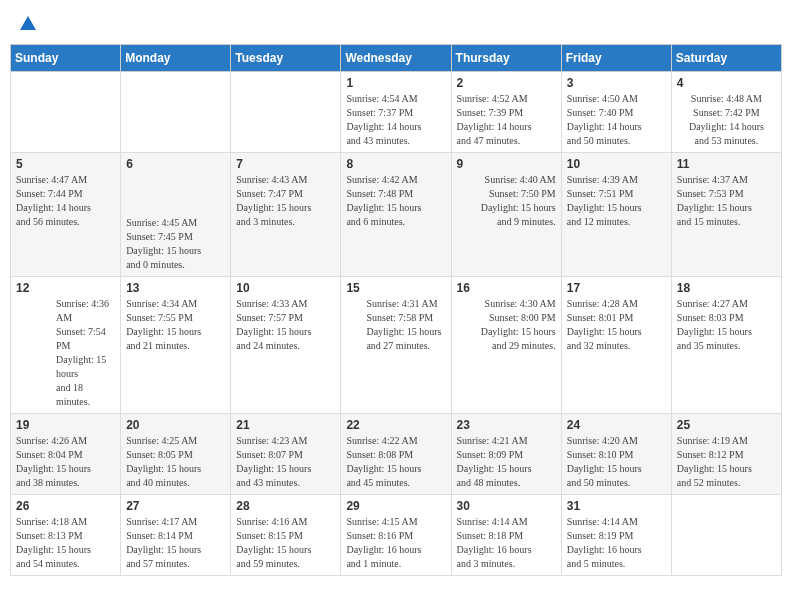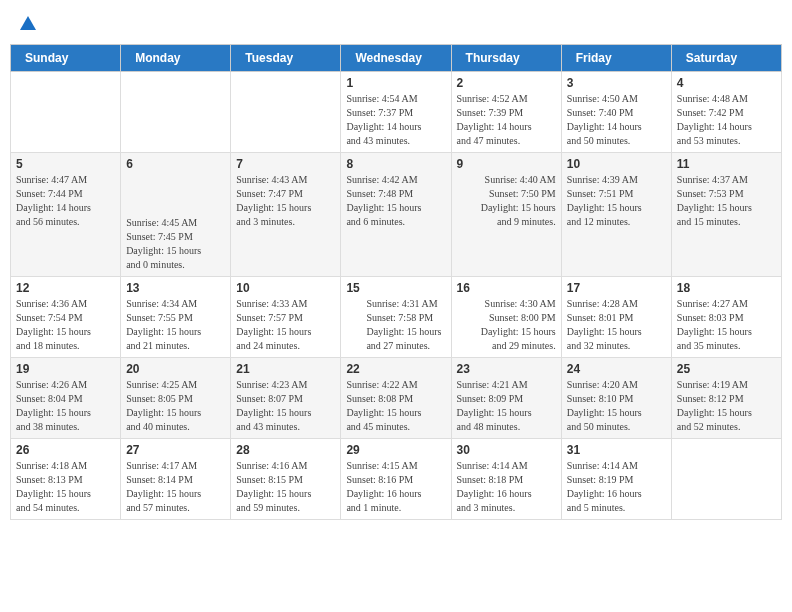--- a/index.html
+++ b/index.html
@@ -37,21 +37,21 @@
     table {
       width: 100%;
       border-collapse: collapse;
       table-layout: fixed;
     }
     th {
       background-color: #2979c4;
       color: #fff;
       font-size: 12px;
       font-weight: bold;
-      padding: 6px 14px;
+      padding: 6px 4px;
       text-align: left;
       border: 1px solid #ccc;
     }
     td {
       vertical-align: top;
       border: 1px solid #ddd;
       padding: 4px 5px;
       font-size: 10.5px;
       color: #333;
       height: 78px;
@@ -132,21 +132,21 @@
         </td>
         <td>
           <span class="day-num">3</span>
           <div class="day-info" style="white-space: pre-line;">Sunrise: 4:50 AM
 Sunset: 7:40 PM
 Daylight: 14 hours
 and 50 minutes.</div>
         </td>
         <td>
           <span class="day-num">4</span>
-          <div class="day-info" style="white-space: pre-line;">Sunrise: 4:48 AM
+          <div class="day-info" style="white-space: pre-line; text-align: center;">Sunrise: 4:48 AM
 Sunset: 7:42 PM
 Daylight: 14 hours
 and 53 minutes.</div>
         </td>
       </tr>
       <tr>
         <td>
           <span class="day-num">5</span>
           <div class="day-info" style="white-space: pre-line;">Sunrise: 4:47 AM
 Sunset: 7:44 PM
@@ -192,21 +192,21 @@
           <span class="day-num">11</span>
           <div class="day-info" style="white-space: pre-line;">Sunrise: 4:37 AM
 Sunset: 7:53 PM
 Daylight: 15 hours
 and 15 minutes.</div>
         </td>
       </tr>
       <tr>
         <td>
           <span class="day-num">12</span>
-          <div class="day-info" style="white-space: pre-line;">Sunrise: 4:36 AM
+          <div class="day-info" style="white-space: pre-line; margin-left: 40px;">Sunrise: 4:36 AM
 Sunset: 7:54 PM
 Daylight: 15 hours
 and 18 minutes.</div>
         </td>
         <td>
           <span class="day-num">13</span>
           <div class="day-info" style="white-space: pre-line;">Sunrise: 4:34 AM
 Sunset: 7:55 PM
 Daylight: 15 hours
 and 21 minutes.</div>

